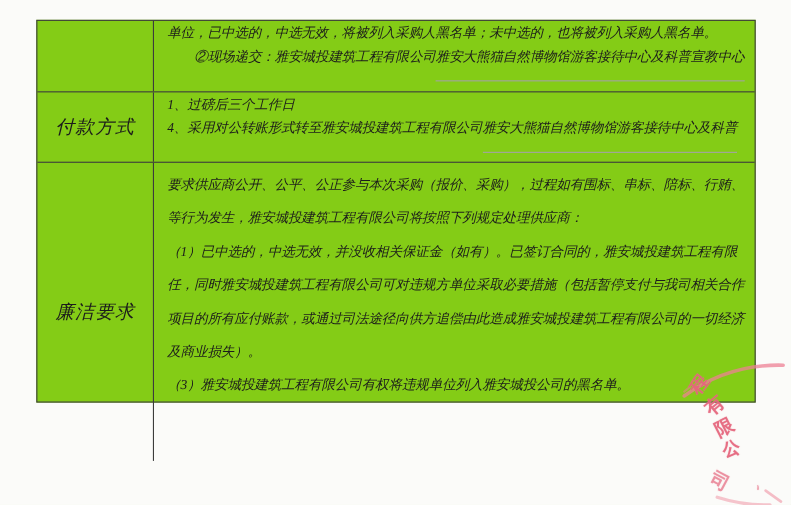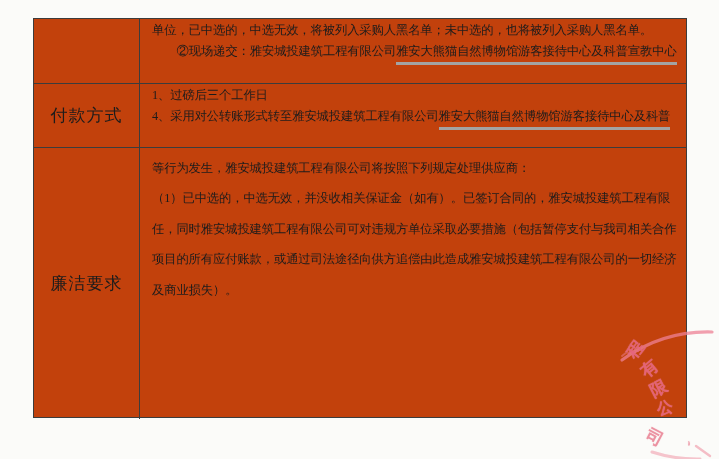--- a/index.html
+++ b/index.html
@@ -19,24 +19,25 @@
     height: 459px;
     background: #fbfbf9;
     overflow: hidden;
   }
   
   .tbl {
     position: absolute;
     left: 33px;
     top: 18px;
     width: 654px;
-    height: 400px;
+    height: 348px;
     border: 1.5px solid #3c3c3c;
     box-sizing: border-box;
-    background: #c2410c;
+    background: #84cc16;
+    font-style: italic;
   }
   .trow {
     display: flex;
     box-sizing: border-box;
   }
   .trow + .trow {
     border-top: 1px solid #3c3c3c;
   }
   .row0 { height: 64px; }
   .row1 { height: 64px; }
@@ -62,22 +63,22 @@
   }
   .tline {
     white-space: nowrap;
     font-size: 12.3px;
     letter-spacing: -0.1px;
   }
   .row0 .tline, .row1 .tline { line-height: 21.3px; }
   .row2 .cell-content { padding-top: 5px; }
   .row2 .tline { line-height: 30.4px; }
   .u {
-    border-bottom: 3px solid #a3a3a3;
-    padding-bottom: 4px;
+    border-bottom: 1px solid #a3a3a3;
+    padding-bottom: 15px;
   }
   
   .stamp {
     position: absolute;
     left: 0;
     top: 0;
     width: 719px;
     height: 459px;
     pointer-events: none;
   }
@@ -120,25 +121,27 @@
       <div class="cell-label">付款方式</div>
       <div class="cell-content">
           <div class="tline"><span>1、过磅后三个工作日</span></div>
           <div class="tline"><span>4、采用对公转账形式转至雅安城投建筑工程有限公司</span><span class="u">雅安大熊猫自然博物馆游客接待中心及科普</span></div>
         </div>
     </div>
 
     <div class="trow row2">
       <div class="cell-label">廉洁要求</div>
       <div class="cell-content">
+          <div class="tline"><span>要求供应商公开、公平、公正参与本次采购（报价、采购），过程如有围标、串标、陪标、行贿、</span></div>
           <div class="tline"><span>等行为发生，雅安城投建筑工程有限公司将按照下列规定处理供应商：</span></div>
           <div class="tline"><span>（1）已中选的，中选无效，并没收相关保证金（如有）。已签订合同的，雅安城投建筑工程有限</span></div>
           <div class="tline"><span>任，同时雅安城投建筑工程有限公司可对违规方单位采取必要措施（包括暂停支付与我司相关合作</span></div>
           <div class="tline"><span>项目的所有应付账款，或通过司法途径向供方追偿由此造成雅安城投建筑工程有限公司的一切经济</span></div>
           <div class="tline"><span>及商业损失）。</span></div>
+          <div class="tline"><span>（3）雅安城投建筑工程有限公司有权将违规单位列入雅安城投公司的黑名单。</span></div>
         </div>
     </div>
 
   </div>
 
   <div class="stamp">
     <svg width="719" height="459" viewBox="0 0 719 459">
 
       <path d="M 622 360 A 146 146 0 0 1 712 332" fill="none" stroke="rgba(238,128,148,0.75)" stroke-width="3.2" stroke-linecap="round"></path>
       <path d="M 652 452 A 146 146 0 0 0 700 459" fill="none" stroke="rgba(238,128,148,0.45)" stroke-width="3" stroke-linecap="round"></path>

